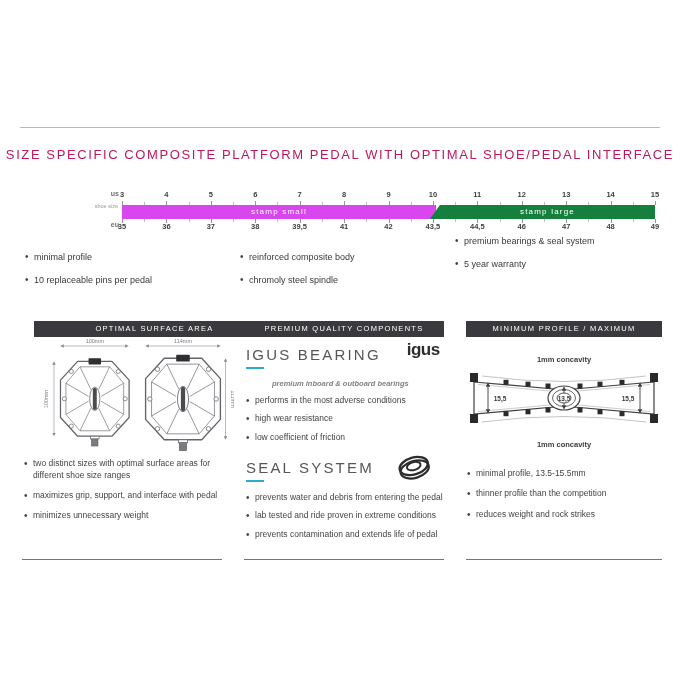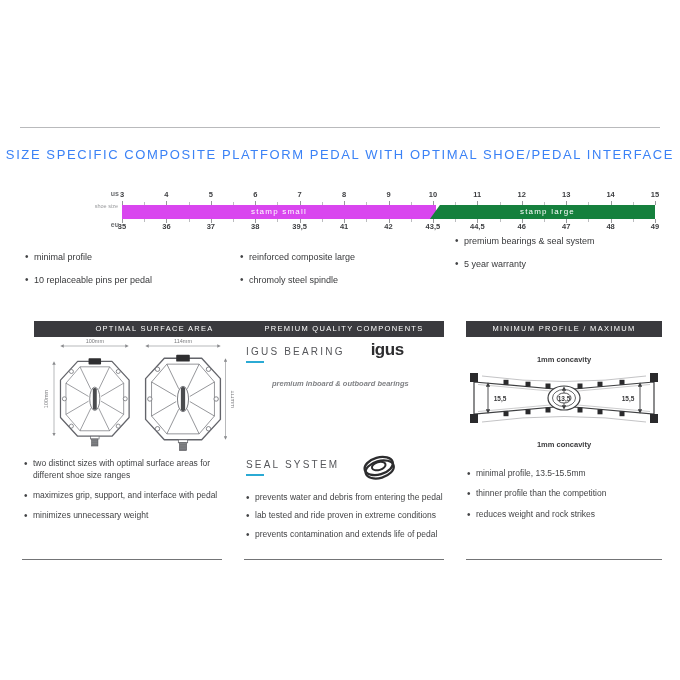--- a/index.html
+++ b/index.html
@@ -4,21 +4,21 @@
 <style>
   html,body{margin:0;padding:0;background:#ffffff;}
   #page{position:relative;width:680px;height:680px;background:#ffffff;overflow:hidden;
         font-family:"Liberation Sans","DejaVu Sans",sans-serif;color:#434446;}
 
   .abs{position:absolute;}
 
   
   #top-divider{left:20px;top:127px;width:640px;height:1px;background:#b9babc;}
   #main-title{left:0;top:147px;width:680px;text-align:center;font-size:13px;
-              letter-spacing:1.6px;color:#3b82f6;font-weight:400;}
+              letter-spacing:1.6px;color:#be185d;font-weight:400;}
 
   
   #scale{left:122px;top:191px;width:533px;height:42px;}
   .sc-us{position:absolute;top:-1px;transform:translateX(-50%);font-size:7.5px;font-weight:600;color:#3d3e41;}
   .sc-eu{position:absolute;top:31px;transform:translateX(-50%);font-size:7.5px;font-weight:600;color:#3d3e41;}
   .sc-tick{position:absolute;width:1px;background:#97989b;}
   .sc-tick-t{top:10px;height:4px;}
   .sc-tick-b{top:28px;height:4px;}
   .sc-tick.minor{background:#bcbdc0;height:3px;}
   .sc-tick-t.minor{top:11px;}
@@ -48,21 +48,21 @@
               font-size:7.5px;letter-spacing:1.3px;font-weight:400;}
   #hdr-surface{left:34px;top:321px;width:241px;}
   #hdr-components{left:244px;top:321px;width:200px;}
   #hdr-profile{left:466px;top:321px;width:196px;}
 
   
   #surface-diagram{left:22px;top:336px;width:212px;height:118px;}
   #surface-bullets{left:24px;top:458px;width:198px;}
 
   
-  .subhead{font-size:10px;letter-spacing:2.2px;color:#55565a;font-weight:400;white-space:nowrap;}
+  .subhead{font-size:15px;letter-spacing:2.2px;color:#55565a;font-weight:400;white-space:nowrap;}
   .subline{width:18px;height:2px;background:#2baad4;margin-top:4px;}
   #bearing-row{left:246px;top:346px;width:198px;display:flex;align-items:flex-start;}
   #igus-logo{font-size:17px;font-weight:800;letter-spacing:-0.5px;color:#2d2d2f;margin-left:26px;margin-top:-6px;}
   #bearing-subtitle{left:246px;top:379px;width:198px;font-size:7.5px;font-style:italic;font-weight:700;color:#808285;padding-left:26px;}
   #bearing-bullets{left:246px;top:395px;width:198px;}
   #seal-row{left:246px;top:459px;width:198px;display:flex;align-items:flex-start;}
   #seal-icon{margin-left:18px;margin-top:-9px;}
   #seal-bullets{left:246px;top:492px;width:198px;}
   #bearing-bullets li,#seal-bullets li{margin-bottom:6.5px;}
 
@@ -174,21 +174,21 @@
       <div class="sc-tick sc-tick-t" style="left: 100%;"></div>
       <div class="sc-tick sc-tick-b" style="left: 100%;"></div>
       <div class="sc-eu" style="left: 100%;">49</div>
     </div>
 
   <ul class="abs blist features" id="feat-col1">
       <li>minimal profile</li>
       <li>10 replaceable pins per pedal</li>
     </ul>
   <ul class="abs blist features" id="feat-col2">
-      <li>reinforced composite large</li>
+      <li>reinforced composite body</li>
       <li>chromoly steel spindle</li>
     </ul>
   <ul class="abs blist features" id="feat-col3">
       <li>premium bearings &amp; seal system</li>
       <li>5 year warranty</li>
     </ul>
 
   <div class="abs sec-header" id="hdr-surface">OPTIMAL SURFACE AREA</div>
   <div class="abs sec-header" id="hdr-components">PREMIUM QUALITY COMPONENTS</div>
   <div class="abs sec-header" id="hdr-profile">MINIMUM PROFILE / MAXIMUM CONCAVITY</div>
@@ -238,20 +238,25 @@
     </ul>
 
   <div class="abs" id="bearing-row">
     <div>
       <div class="subhead">IGUS BEARING</div>
       <div class="subline"></div>
     </div>
     <div id="igus-logo">igus</div>
   </div>
   <div class="abs" id="bearing-subtitle">premium inboard &amp; outboard bearings</div>
+  <ul class="abs blist" id="bearing-bullets">
+      <li>performs in the most adverse conditions</li>
+      <li>high wear resistance</li>
+      <li>low coefficient of friction</li>
+    </ul>
 
   <div class="abs" id="seal-row">
     <div>
       <div class="subhead">SEAL SYSTEM</div>
       <div class="subline"></div>
     </div>
     <svg id="seal-icon" width="44" height="34" viewBox="0 0 44 34">
       <g transform="rotate(-16 22 17)" stroke="#2c2c2e" fill="none">
         <ellipse cx="22" cy="19.5" rx="14.5" ry="8.5" stroke-width="2.2"></ellipse>
         <ellipse cx="22" cy="16" rx="14.5" ry="8.5" stroke-width="2.4"></ellipse>

